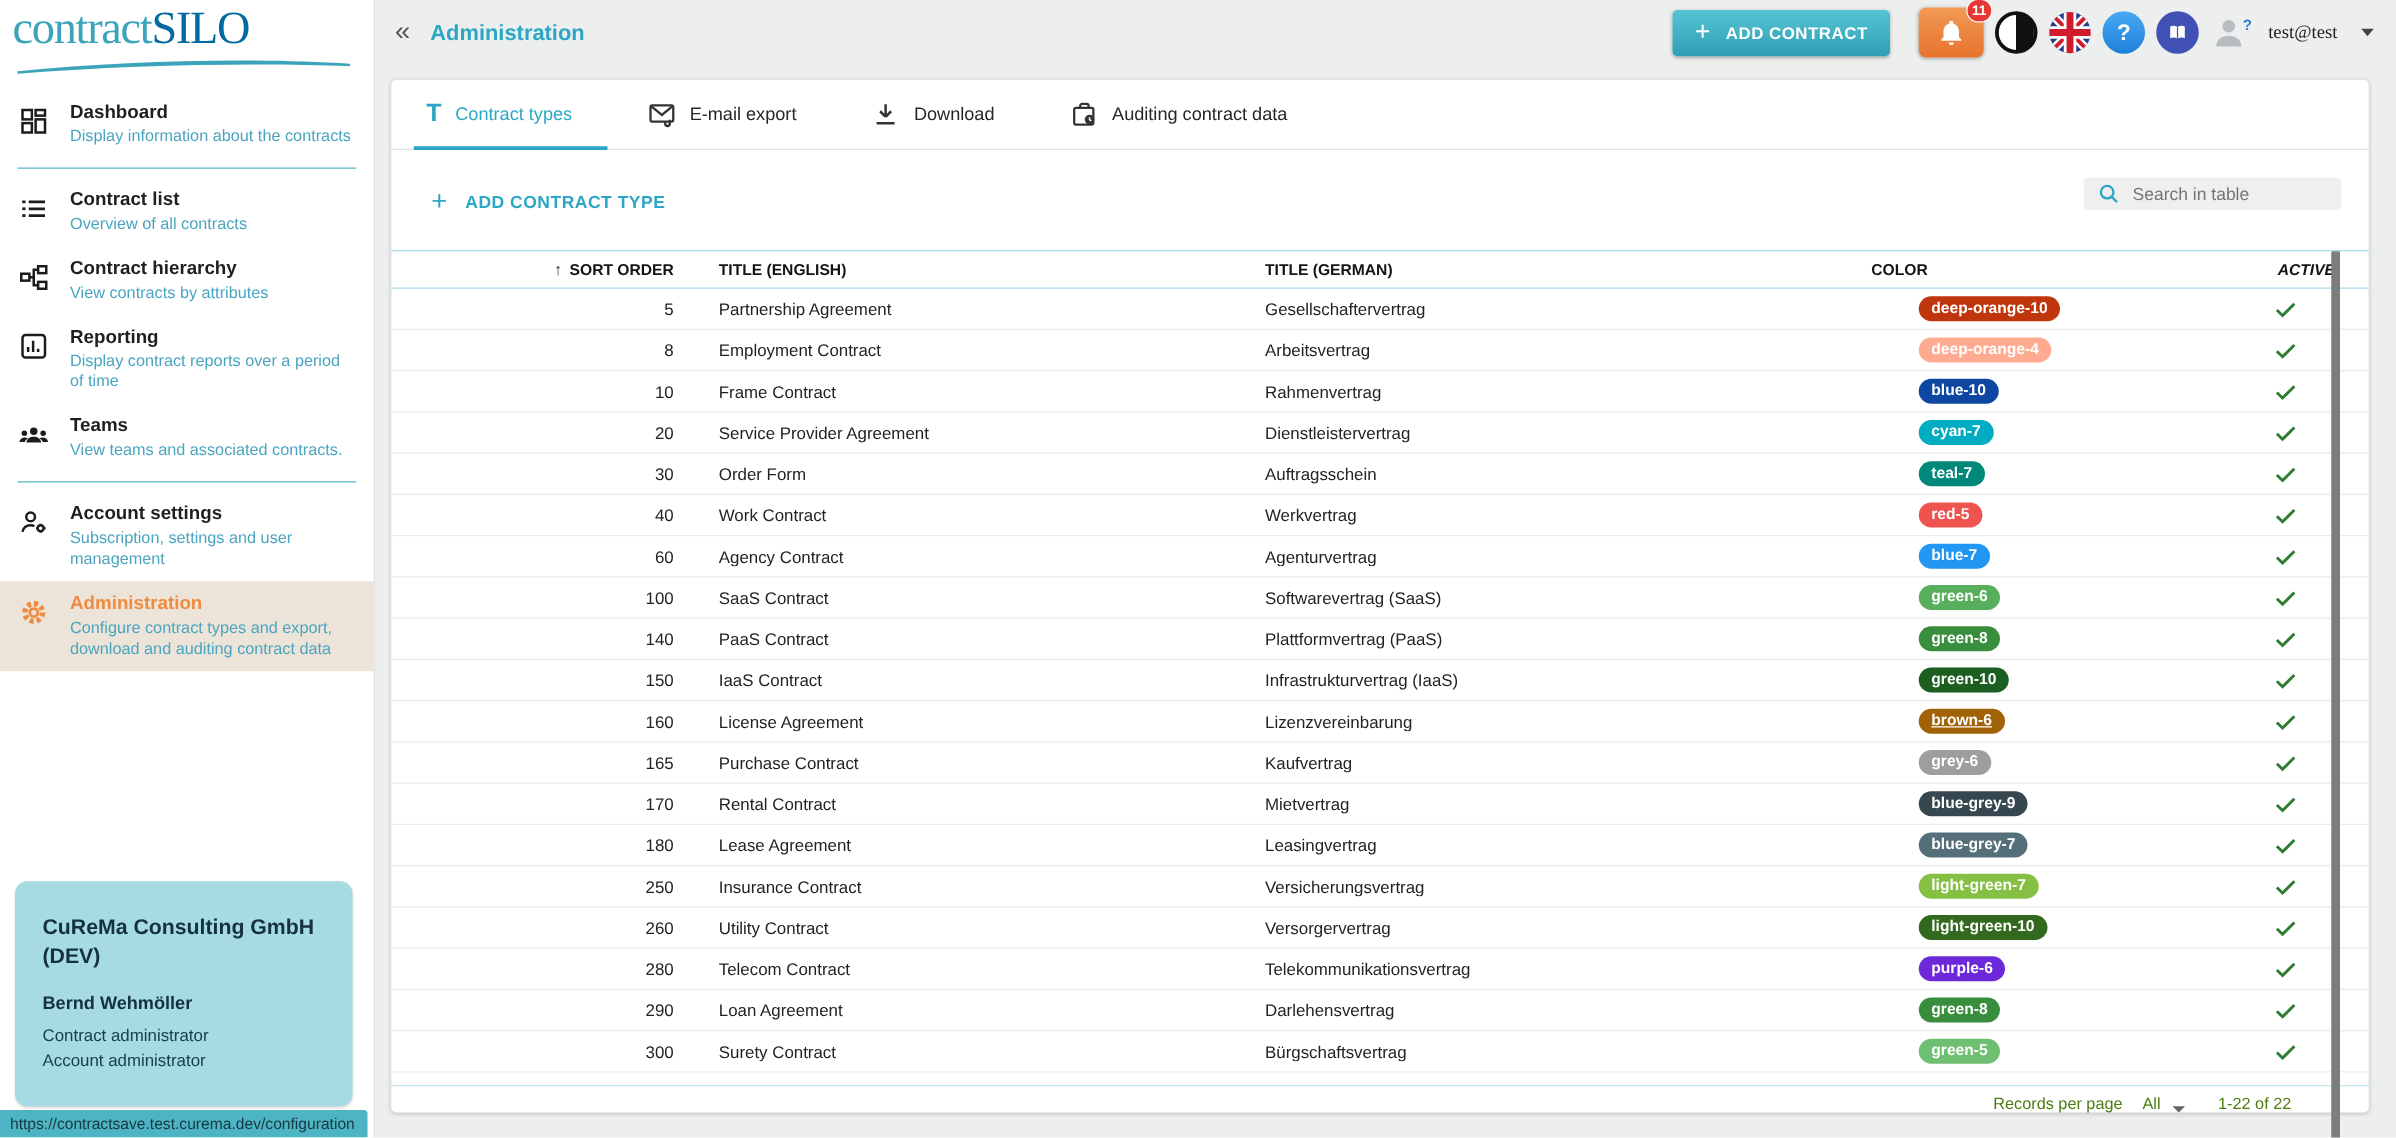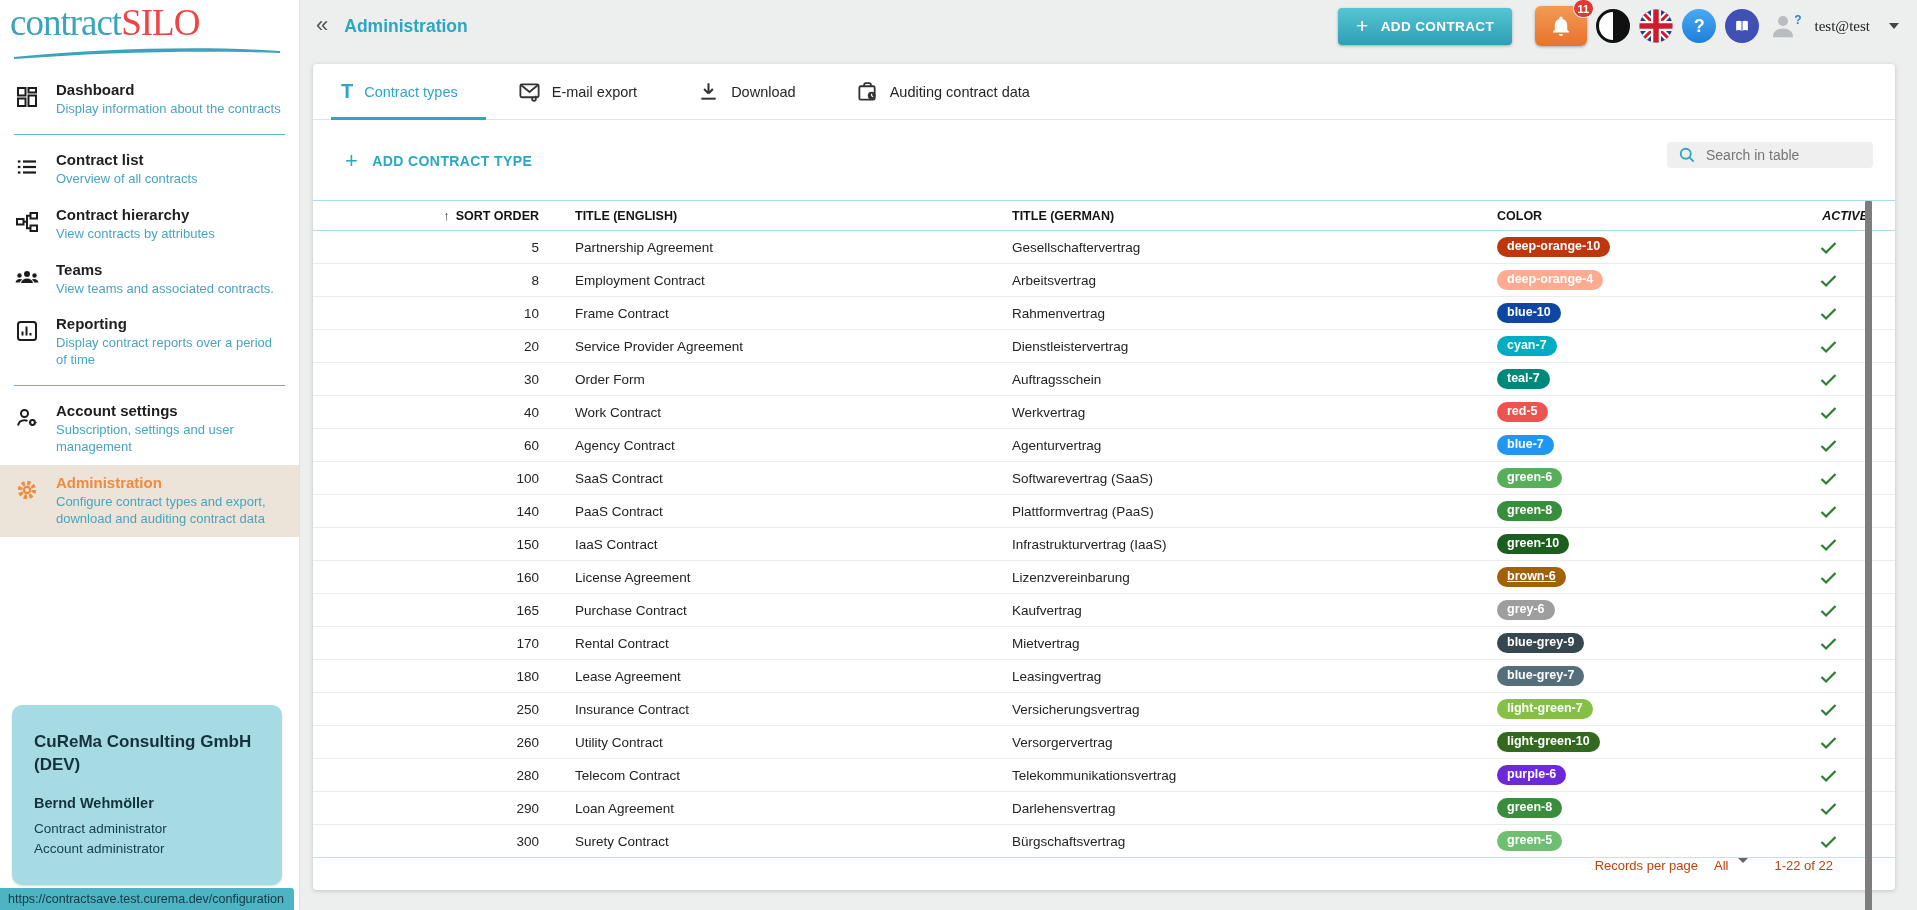--- a/index.html
+++ b/index.html
@@ -4,21 +4,21 @@
 <style>
   * { margin:0; padding:0; box-sizing:border-box; }
   html,body { width:1917px; height:910px; }
   body { font-family:"Liberation Sans", sans-serif; background:#edefef; position:relative; overflow:hidden; color:#222; }
 
   
   .sidebar { position:absolute; left:0; top:0; width:300px; height:100%; background:#fff; border-right:1px solid #e2e2e2; z-index:5; }
   .logo-wrap { padding:4px 14px 0 10px; }
   .logo { font-family:"Liberation Serif", serif; font-size:37px; letter-spacing:-1px; line-height:1.05; white-space:nowrap; }
   .logo .p1 { color:#3ba4ba; }
-  .logo .p2 { color:#ef4444; }
+  .logo .p2 { color:#0369a1; }
   .swoosh { display:block; margin:1px 0 0 2px; }
   .nav { margin-top:12px; }
   .nav-item { display:flex; padding:9px 14px 9px 12px; cursor:pointer; }
   .nav-ico { width:30px; flex:0 0 30px; margin-right:14px; padding-top:4px; display:flex; justify-content:center; }
   .nav-title { font-size:15px; font-weight:700; color:#1f1f1f; margin-bottom:3px; }
   .nav-sub { font-size:13px; color:#4aa4bf; line-height:1.3; }
   .nav-item.active { background:#ece4d9; }
   .nav-item.active .nav-title { color:#ef8b3f; }
   .nav-divider { height:1px; background:#57b6cc; margin:7px 14px; }
 
@@ -68,24 +68,24 @@
   .h-sort { justify-self:end; padding-right:14px; display:flex; align-items:center; gap:6px; cursor:pointer; }
   .h-sort .arrow { font-size:13px; color:#333; }
   .h-en,.h-de { padding-left:22px; cursor:pointer; }
   .h-color { padding-left:20px; cursor:pointer; }
   .h-active { justify-self:end; padding-right:27px; cursor:pointer;font-style:italic; }
 
   .trow { height:33px; border-bottom:1px solid #ebebeb; font-size:13.5px; color:#232323; }
   .c-sort { justify-self:end; padding-right:14px; }
   .c-en,.c-de { padding-left:22px; white-space:nowrap; overflow:hidden; }
   .c-color { padding-left:20px; }
-  .chip { display:inline-block; padding:3px 10px 4px; border-radius:11px; font-size:12.5px; font-weight:700; color:#fff; line-height:1; }
+  .chip { display:inline-block; padding:3px 10px 4px; border-radius:11px; font-size:12.5px; font-weight:700; color:#fff; line-height:1;margin-left:38px; }
   .c-active { justify-self:end; padding-right:56px; display:flex; align-items:center; }
 
-  .tfoot { position:absolute; left:0; right:0; bottom:0; height:33px; border-top:1px solid #bfe4ec; display:flex; align-items:flex-start; justify-content:flex-end; font-size:13px; color:#c2410c; padding-right:62px; }
+  .tfoot { position:absolute; left:0; right:0; bottom:0; height:22px; border-top:1px solid #bfe4ec; display:flex; align-items:flex-end; justify-content:flex-end; font-size:13px; color:#4d7c0f; padding-right:62px; }
   .tfoot .rpp { margin-right:16px; }
   .tfoot .all { margin-right:10px; cursor:pointer; }
   .tfoot .f-caret { width:0; height:0; border-left:5px solid transparent; border-right:5px solid transparent; border-top:5px solid #666; margin-right:26px; cursor:pointer; }
 
   .vscroll { position:absolute; right:23px; top:137px; width:7px; height:718px; background:#7d7d7d; border-radius:1px; cursor:pointer; }
 </style>
 </head>
 <body>
 
 <aside class="sidebar">
@@ -141,46 +141,46 @@
             <path d="M8.5 11.75h3.5V5.75h3.5M12 11.75v6.5h3.5"></path>
           </svg>
       </span>
       <span>
           <div class="nav-title">Contract hierarchy</div>
           <div class="nav-sub">View contracts by attributes</div>
         </span>
     </div>
     <div class="nav-item">
       <span class="nav-ico">
+        <svg width="24" height="24" viewBox="0 0 24 24" fill="none" stroke="#1c1c1c" stroke-width="2">
+            <rect x="3" y="3" width="18" height="18" rx="2.5"></rect>
+            <path d="M7.5 16.5v-4M11.5 16.5V7.5M15.5 16.5v-2.5"></path>
+          </svg>
+      </span>
+      <span>
+          <div class="nav-title">Reporting</div>
+          <div class="nav-sub">Display contract reports over a period of time</div>
+        </span>
+    </div>
+    <div class="nav-item">
+      <span class="nav-ico">
         <svg width="26" height="24" viewBox="0 0 26 24">
             <g fill="#1c1c1c">
               <circle cx="13" cy="9" r="3"></circle>
               <circle cx="5.5" cy="10.5" r="2.2"></circle>
               <circle cx="20.5" cy="10.5" r="2.2"></circle>
               <path d="M7 18c.5-3 3-4.6 6-4.6s5.5 1.6 6 4.6z"></path>
               <path d="M1.5 17.5c.4-2.4 2-3.6 4.3-3.6 1 0 1.9.2 2.6.7-1.4 1-2.3 1.8-2.6 2.9z"></path>
               <path d="M24.5 17.5c-.4-2.4-2-3.6-4.3-3.6-1 0-1.9.2-2.6.7 1.4 1 2.3 1.8 2.6 2.9z"></path>
             </g>
           </svg>
       </span>
       <span>
           <div class="nav-title">Teams</div>
           <div class="nav-sub">View teams and associated contracts.</div>
-        </span>
-    </div>
-    <div class="nav-item">
-      <span class="nav-ico">
-        <svg width="24" height="24" viewBox="0 0 24 24" fill="none" stroke="#1c1c1c" stroke-width="2">
-            <rect x="3" y="3" width="18" height="18" rx="2.5"></rect>
-            <path d="M7.5 16.5v-4M11.5 16.5V7.5M15.5 16.5v-2.5"></path>
-          </svg>
-      </span>
-      <span>
-          <div class="nav-title">Reporting</div>
-          <div class="nav-sub">Display contract reports over a period of time</div>
         </span>
     </div>
     <div class="nav-divider"></div>
     <div class="nav-item">
       <span class="nav-ico">
         <svg width="24" height="24" viewBox="0 0 24 24" fill="none" stroke="#1c1c1c" stroke-width="2">
             <circle cx="9.5" cy="7.5" r="3.5"></circle>
             <path d="M3 19.5c.7-3.5 3.4-5.2 6.5-5.2 1.1 0 2.1.2 3 .6"></path>
             <circle cx="17.5" cy="16.5" r="2.4"></circle>
             <g stroke-width="1.6">

